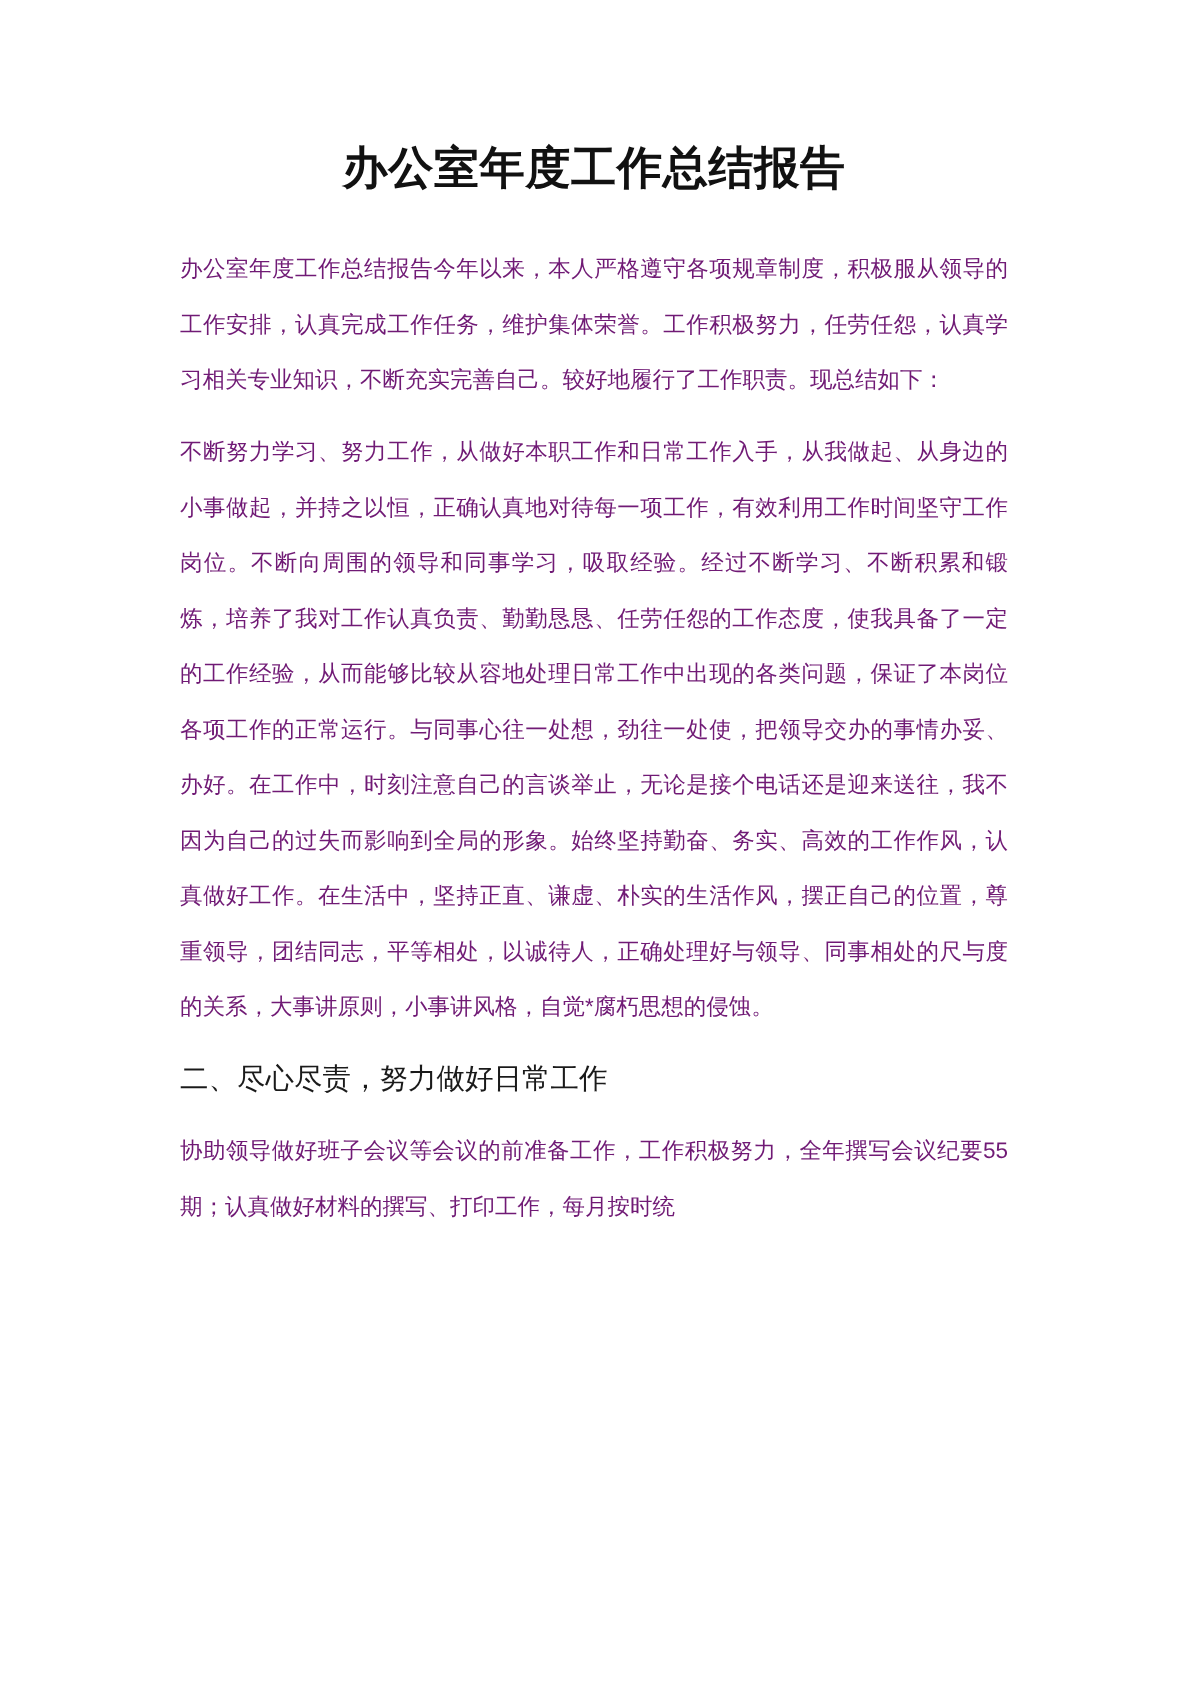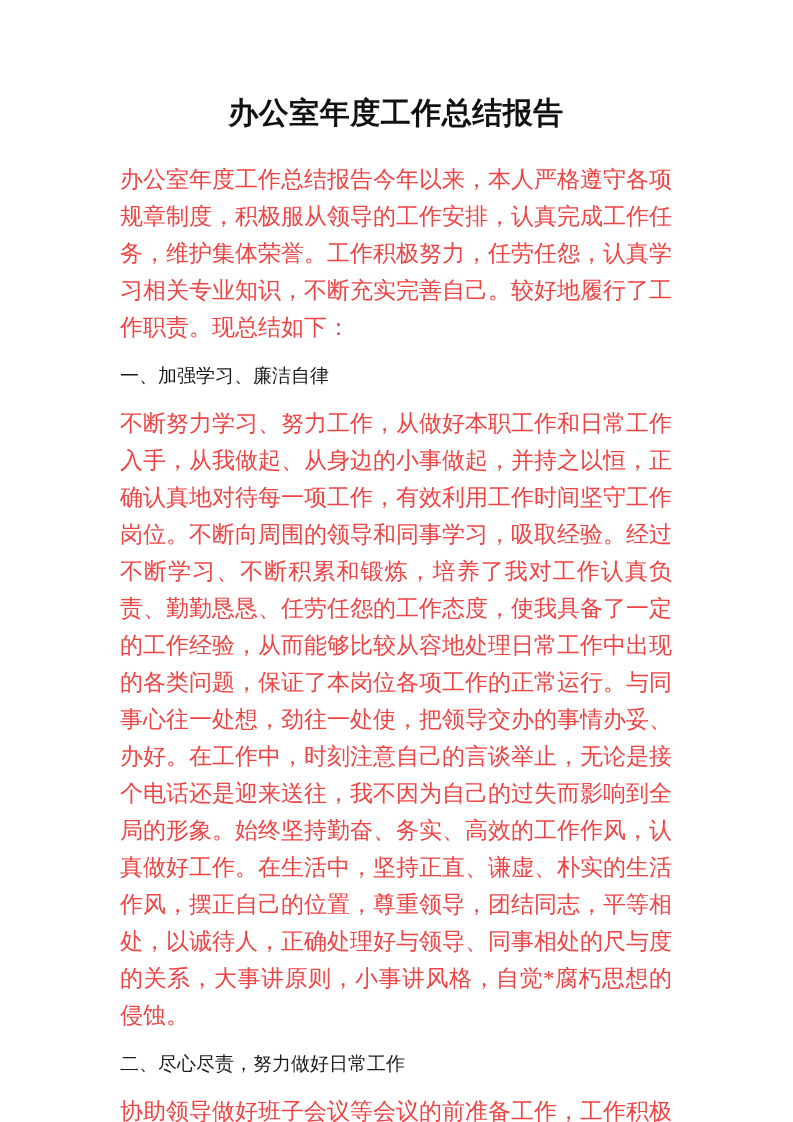--- a/index.html
+++ b/index.html
@@ -7,56 +7,55 @@
     width: 793px;
     height: 1122px;
     background: #ffffff;
     overflow: hidden;
   }
   .page {
     width: 793px;
     height: 1122px;
     background: #ffffff;
     padding: 91px 121px 0 120px;
-    font-family: Liberation Serif, serif;
+    font-family: Liberation Sans, sans-serif;
     color: #1a1a1a;
   }
   .doc-title {
     font-size: 30px;
     font-weight: 700;
     line-height: 44px;
     text-align: center;
     letter-spacing: 0.5px;
     margin-bottom: 26px;
     color: #111111;
   }
   .para {
-    font-size: 23px;
+    font-size: 15px;
     line-height: 37px;
     text-align: justify;
     text-justify: inter-ideograph;
     margin-bottom: 11px;
-    color: #ef4444;
+    color: #701a75;
   }
   .heading {
     font-size: 19px;
     line-height: 37px;
     text-align: left;
     margin-bottom: 11px;
     color: #1a1a1a;
   }
 </style>
 </head>
 <body>
 
 <div class="page">
   <h1 class="doc-title">办公室年度工作总结报告</h1>
 
   <p class="para">办公室年度工作总结报告今年以来，本人严格遵守各项规章制度，积极服从领导的工作安排，认真完成工作任务，维护集体荣誉。工作积极努力，任劳任怨，认真学习相关专业知识，不断充实完善自己。较好地履行了工作职责。现总结如下：</p>
 
-  <p class="heading">一、加强学习、廉洁自律</p>
 
   <p class="para">不断努力学习、努力工作，从做好本职工作和日常工作入手，从我做起、从身边的小事做起，并持之以恒，正确认真地对待每一项工作，有效利用工作时间坚守工作岗位。不断向周围的领导和同事学习，吸取经验。经过不断学习、不断积累和锻炼，培养了我对工作认真负责、勤勤恳恳、任劳任怨的工作态度，使我具备了一定的工作经验，从而能够比较从容地处理日常工作中出现的各类问题，保证了本岗位各项工作的正常运行。与同事心往一处想，劲往一处使，把领导交办的事情办妥、办好。在工作中，时刻注意自己的言谈举止，无论是接个电话还是迎来送往，我不因为自己的过失而影响到全局的形象。始终坚持勤奋、务实、高效的工作作风，认真做好工作。在生活中，坚持正直、谦虚、朴实的生活作风，摆正自己的位置，尊重领导，团结同志，平等相处，以诚待人，正确处理好与领导、同事相处的尺与度的关系，大事讲原则，小事讲风格，自觉*腐朽思想的侵蚀。</p>
 
   <p class="heading">二、尽心尽责，努力做好日常工作</p>
 
   <p class="para">协助领导做好班子会议等会议的前准备工作，工作积极努力，全年撰写会议纪要55期；认真做好材料的撰写、打印工作，每月按时统</p>
 </div>
 
 </body></html>

